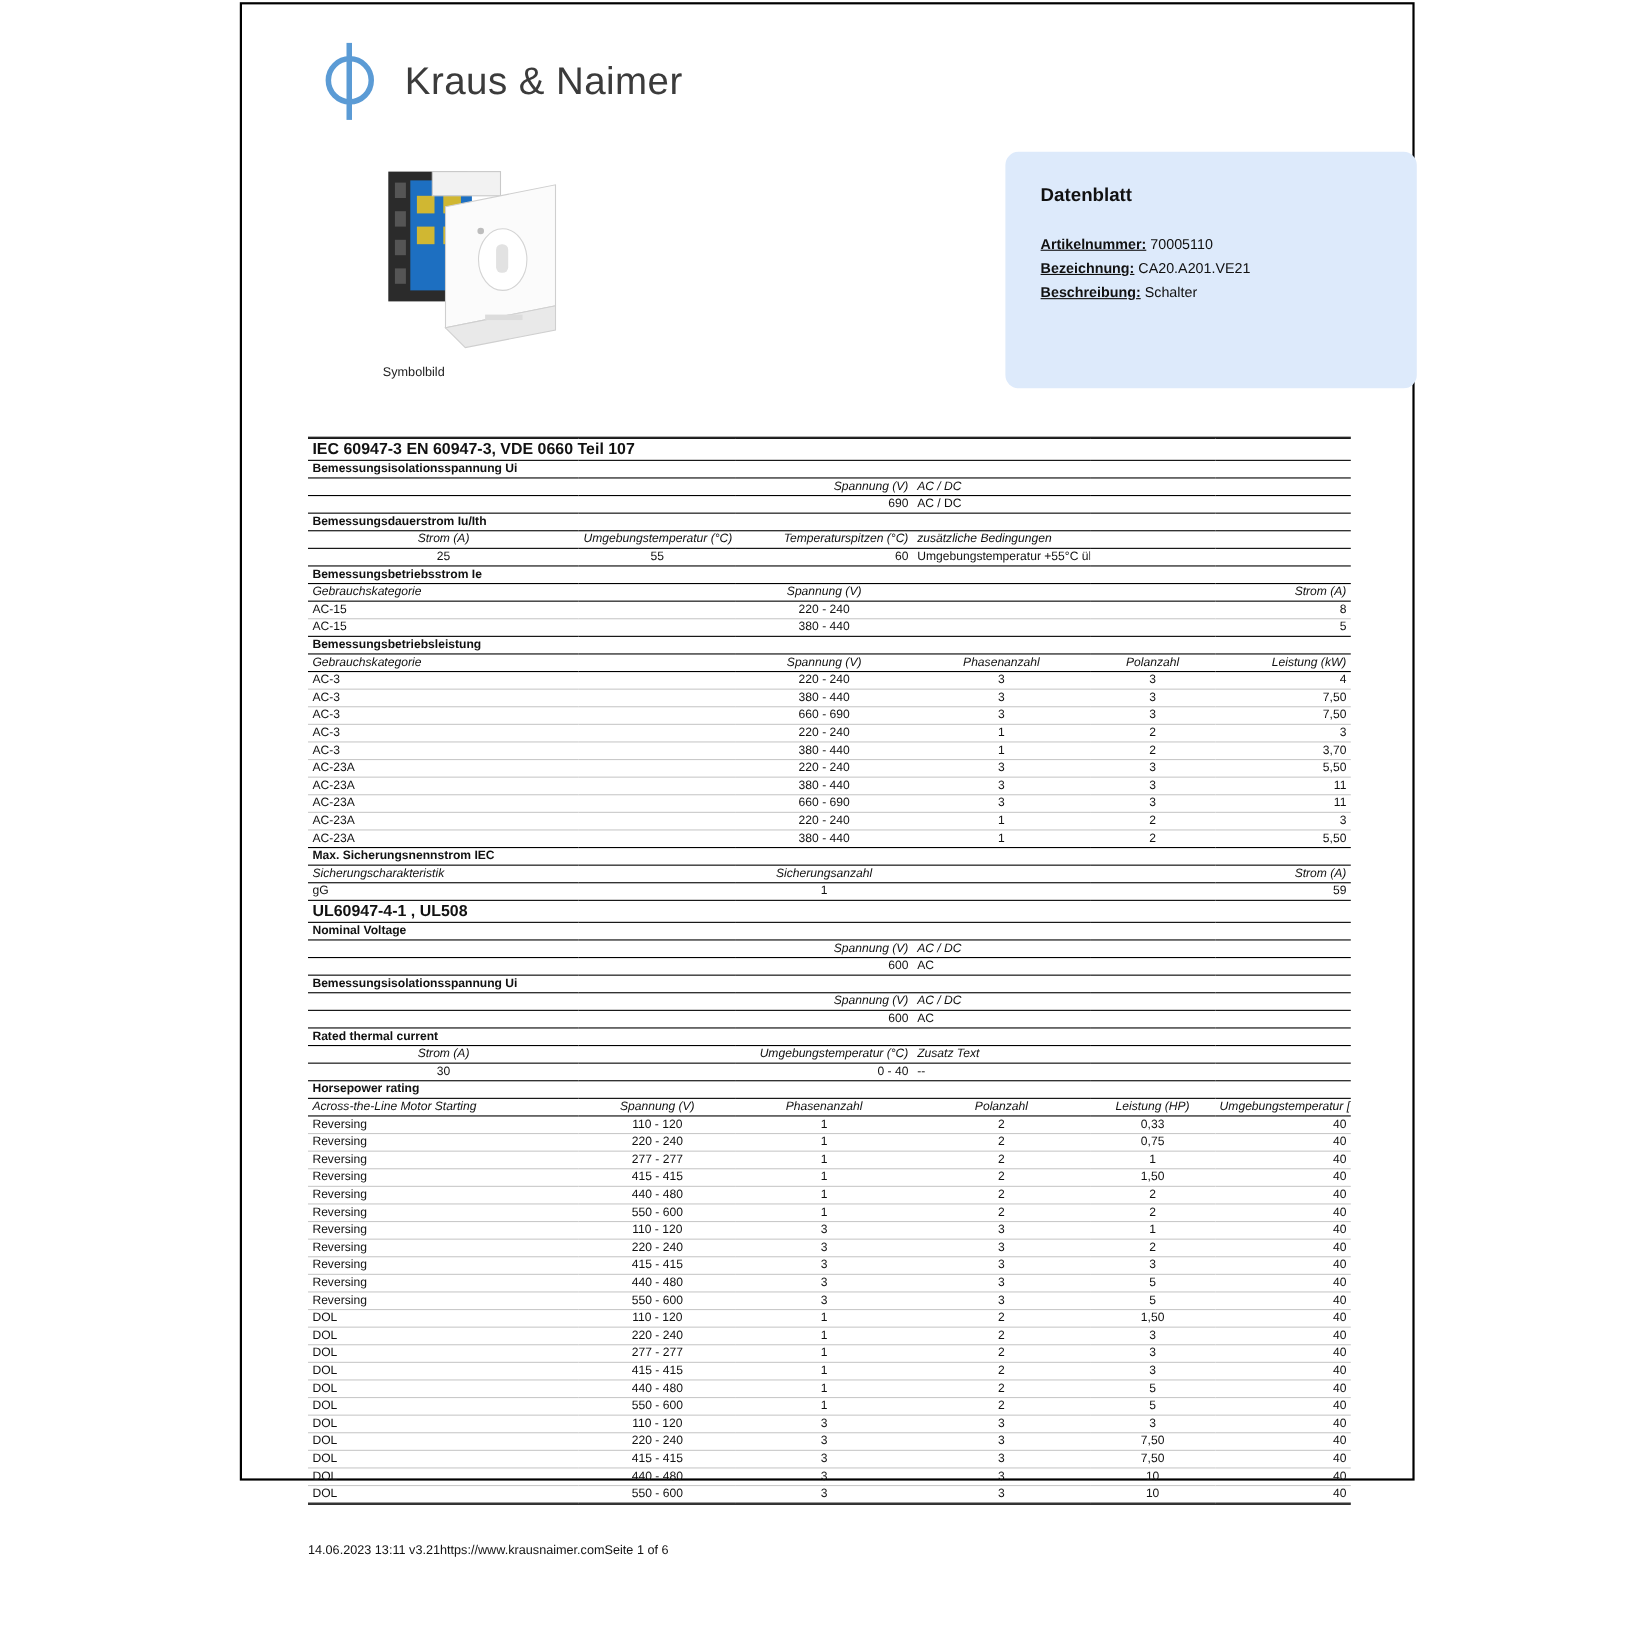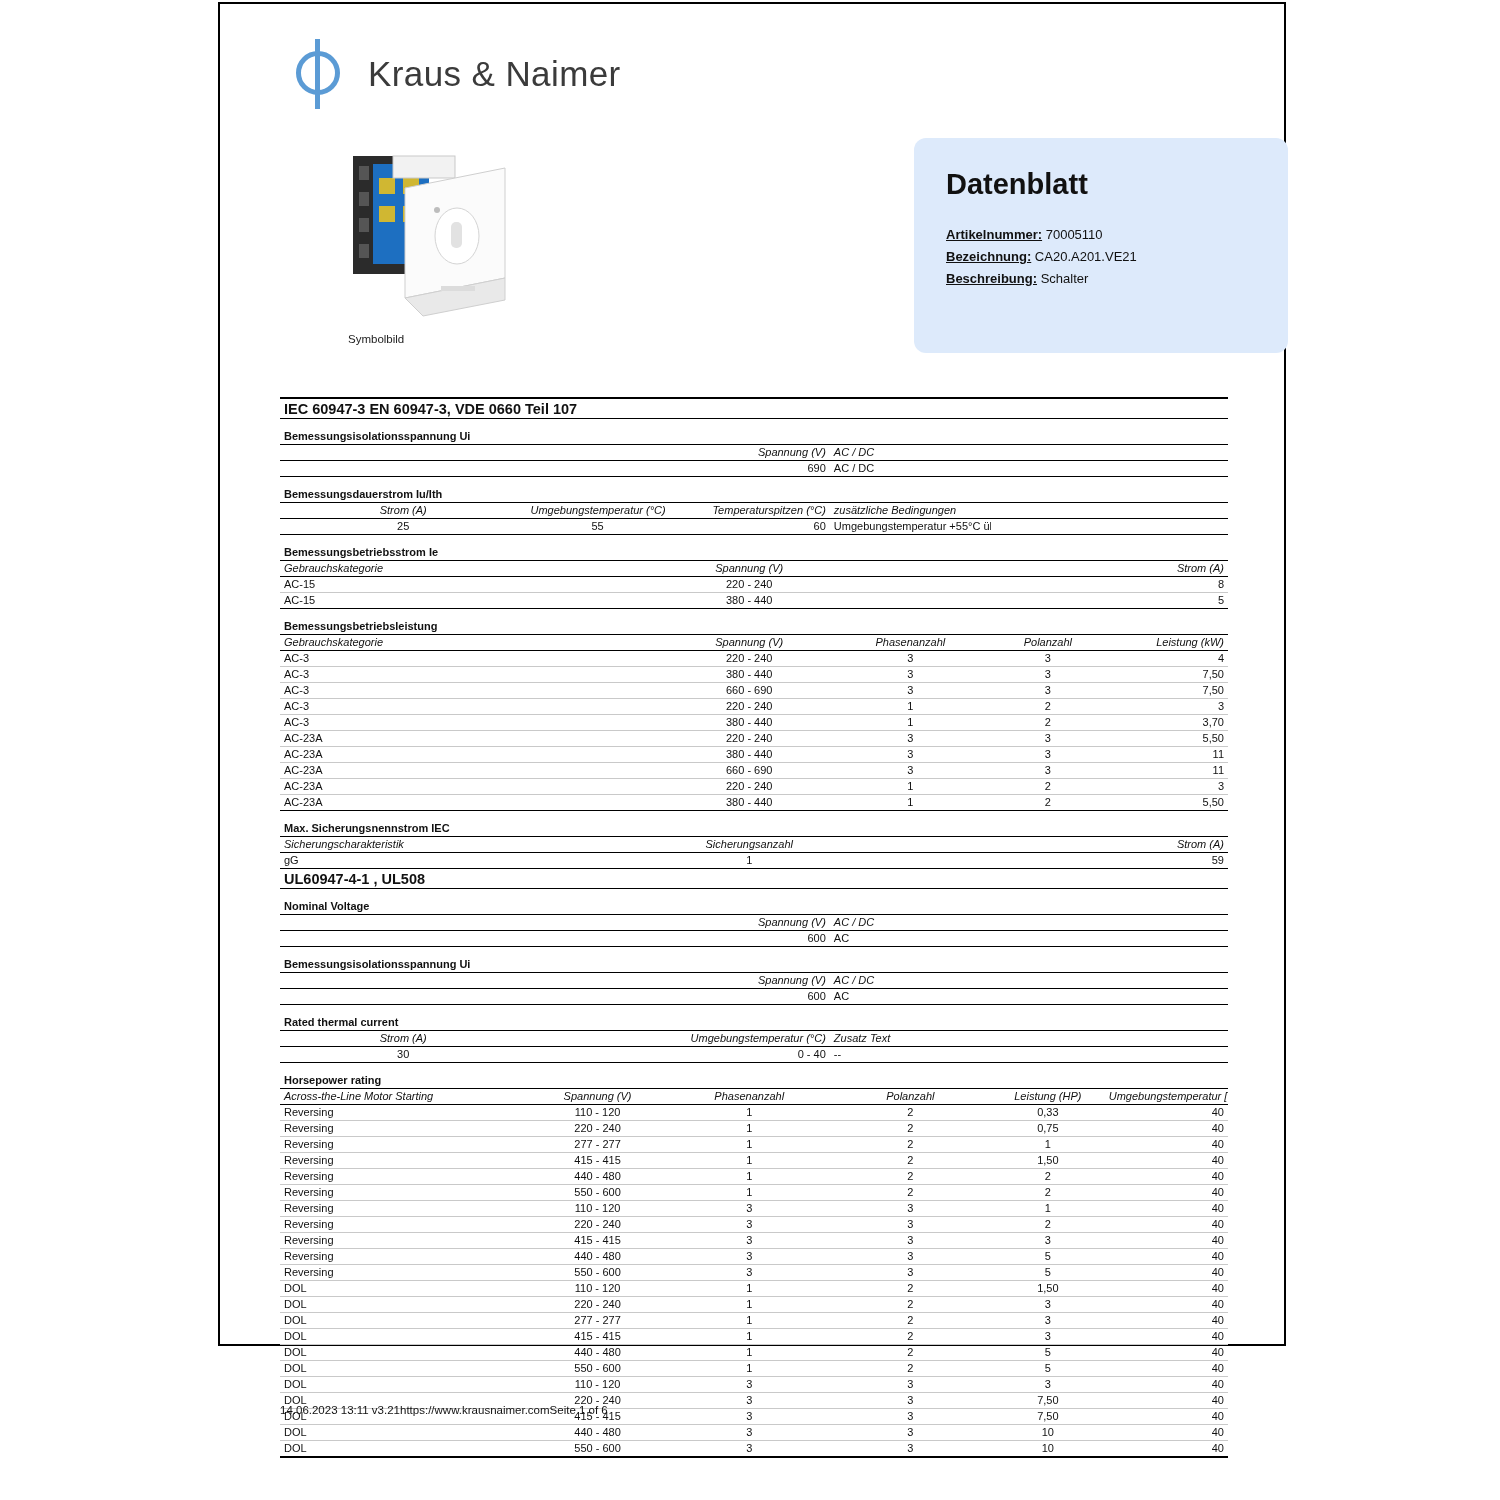--- a/index.html
+++ b/index.html
@@ -96,21 +96,21 @@
     top: 0px;
     width: 374px;
     height: 215px;
     background: #ddeafb;
     border-radius: 12px;
     box-sizing: border-box;
     padding: 30px 0 0 32px;
   }
   .info-box h1 {
     margin: 0 0 26px 0;
-    font-size: 29px;
+    font-size: 17px;
     color: #111;
     font-weight: bold;
   }
   .info-line {
     font-size: 13px;
     color: #111;
     margin-bottom: 7px;
   }
   .info-line b { font-weight: bold; text-decoration: underline; }
 
@@ -140,21 +140,21 @@
     border-bottom: 1px solid #000;
     border-top: 1px solid #000;
     padding-top: 4px;
     padding-bottom: 2px;
   }
   tr.subsection td {
     font-weight: bold;
     font-size: 11px;
     border-bottom: 1px solid #000;
     border-top: 1px solid #000;
-    padding-top: 11px;
+    padding-top: 1px;
   }
   tr.hdr td {
     font-style: italic;
     border-bottom: 1px solid #000;
   }
   tr.data td {
     border-bottom: 1px solid #c9c9c9;
   }
   tr.data.lastrow td {
     border-bottom: 1px solid #000;

